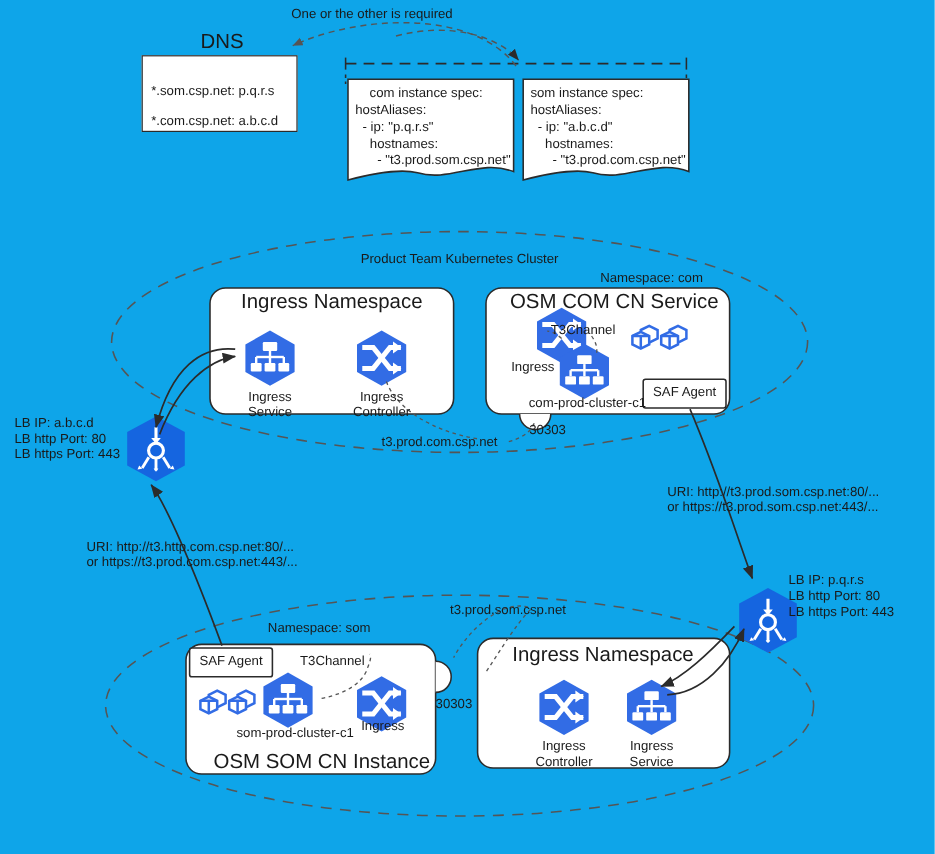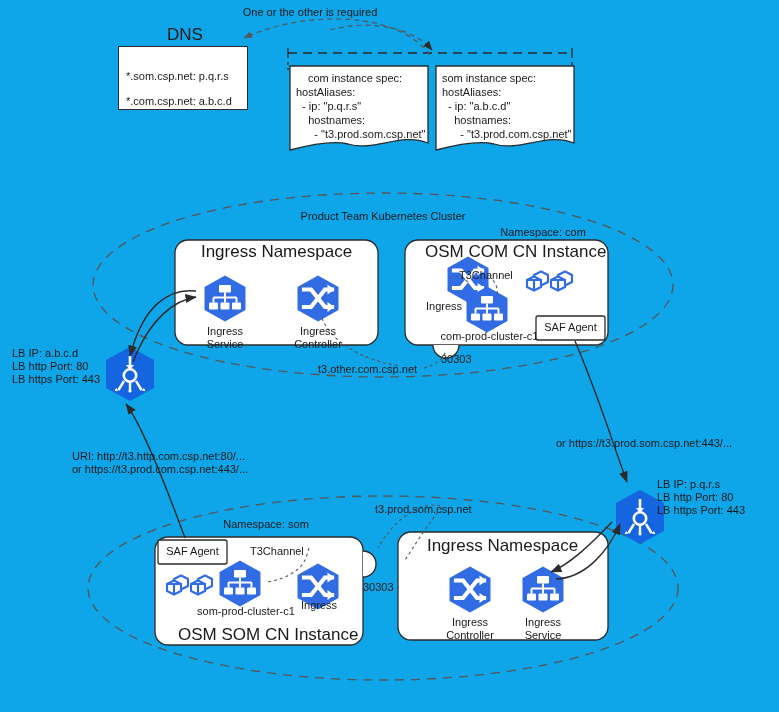--- a/index.html
+++ b/index.html
@@ -158,39 +158,40 @@
 
 <div class="lbl c" style="left:253px;top:210px;width:260px;">Product Team Kubernetes Cluster</div>
 
 <div class="lbl c title" style="left:195px;top:245px;width:163px;">Ingress Namespace</div>
 <div class="lbl c" style="left:185px;top:325px;width:80px;">Ingress</div>
 <div class="lbl c" style="left:185px;top:338px;width:80px;">Service</div>
 <div class="lbl c" style="left:278px;top:325px;width:80px;">Ingress</div>
 <div class="lbl c" style="left:278px;top:338px;width:80px;">Controller</div>
 
 <div class="lbl c" style="left:478px;top:226px;width:130px;">Namespace: com</div>
-<div class="lbl c title" style="left:425px;top:245px;width:165px;">OSM COM CN Instance</div>
+<div class="lbl c title" style="left:425px;top:245px;width:165px;">OSM COM CN Service</div>
 <div class="lbl c" style="left:413px;top:300px;width:62px;">Ingress</div>
 <div class="lbl" style="left:459px;top:269px;">T3Channel</div>
 <div class="lbl c" style="left:432px;top:330px;width:115px;">com-prod-cluster-c1</div>
 <div class="lbl c" style="left:540px;top:321px;width:61px;">SAF Agent</div>
 <div class="lbl" style="left:441px;top:353px;">30303</div>
-<div class="lbl" style="left:318px;top:363px;">t3.other.com.csp.net</div>
+<div class="lbl" style="left:318px;top:363px;">t3.prod.com.csp.net</div>
 
 <div class="lbl" style="left:12px;top:347px;">LB IP: a.b.c.d</div>
 <div class="lbl" style="left:12px;top:360px;">LB http Port: 80</div>
 <div class="lbl" style="left:12px;top:373px;">LB https Port: 443</div>
 
 <div class="lbl" style="left:657px;top:478px;">LB IP: p.q.r.s</div>
 <div class="lbl" style="left:657px;top:491px;">LB http Port: 80</div>
 <div class="lbl" style="left:657px;top:504px;">LB https Port: 443</div>
 
 <div class="lbl" style="left:72px;top:450px;">URI: http://t3.http.com.csp.net:80/...</div>
 <div class="lbl" style="left:72px;top:463px;text-align:right;">or https://t3.prod.com.csp.net:443/...</div>
-<div class="lbl" style="left:556px;top:417px;margin-top:20px;">or https://t3.prod.som.csp.net:443/...</div>
+<div class="lbl" style="left:556px;top:404px;">URI: http://t3.prod.som.csp.net:80/...</div>
+<div class="lbl" style="left:556px;top:417px;">or https://t3.prod.som.csp.net:443/...</div>
 
 <div class="lbl c" style="left:196px;top:518px;width:140px;">Namespace: som</div>
 <div class="lbl c" style="left:162px;top:545px;width:61px;">SAF Agent</div>
 <div class="lbl" style="left:250px;top:545px;">T3Channel</div>
 <div class="lbl c" style="left:186px;top:605px;width:120px;">som-prod-cluster-c1</div>
 <div class="lbl c" style="left:288px;top:599px;width:62px;">Ingress</div>
 <div class="lbl c title" style="left:178px;top:628px;width:165px;">OSM SOM CN Instance</div>
 <div class="lbl" style="left:363px;top:581px;">30303</div>
 <div class="lbl" style="left:375px;top:503px;">t3.prod.som.csp.net</div>
 

